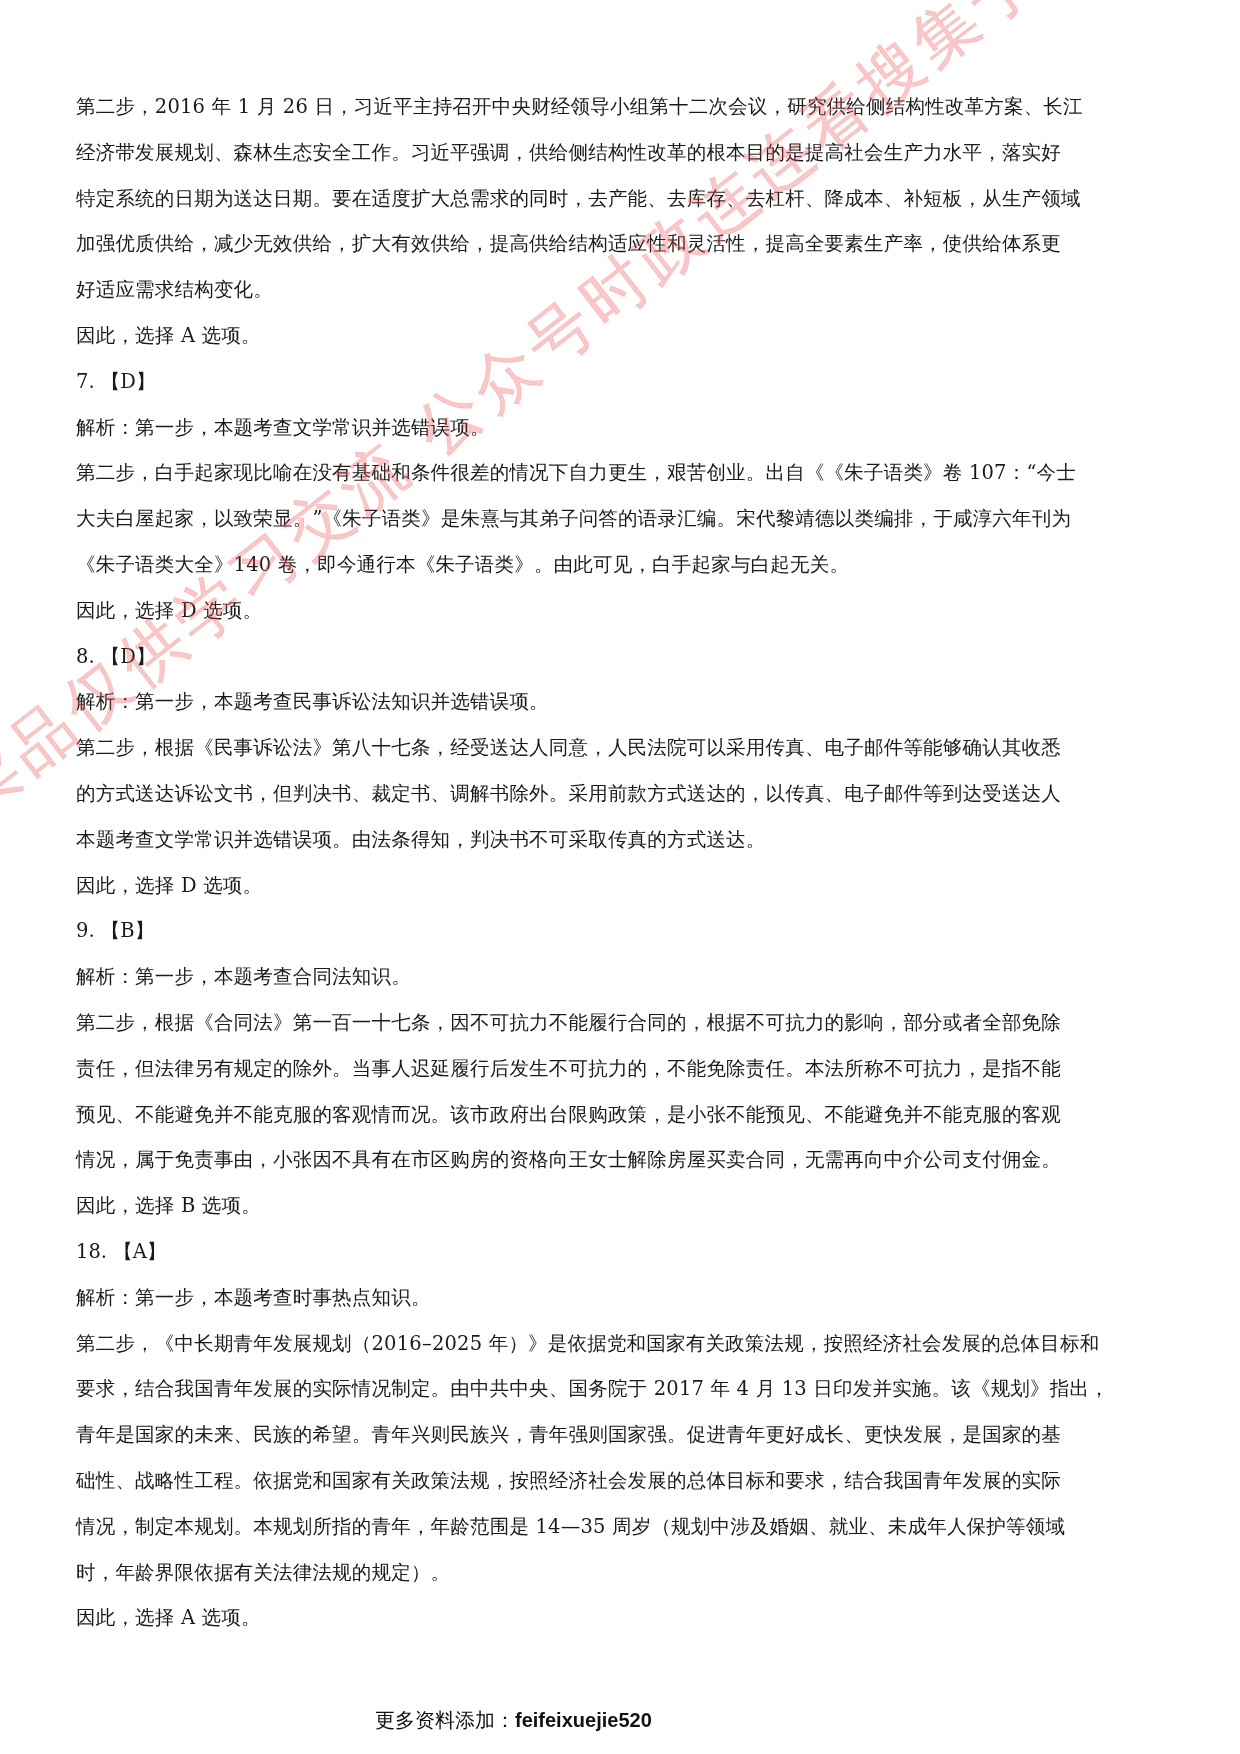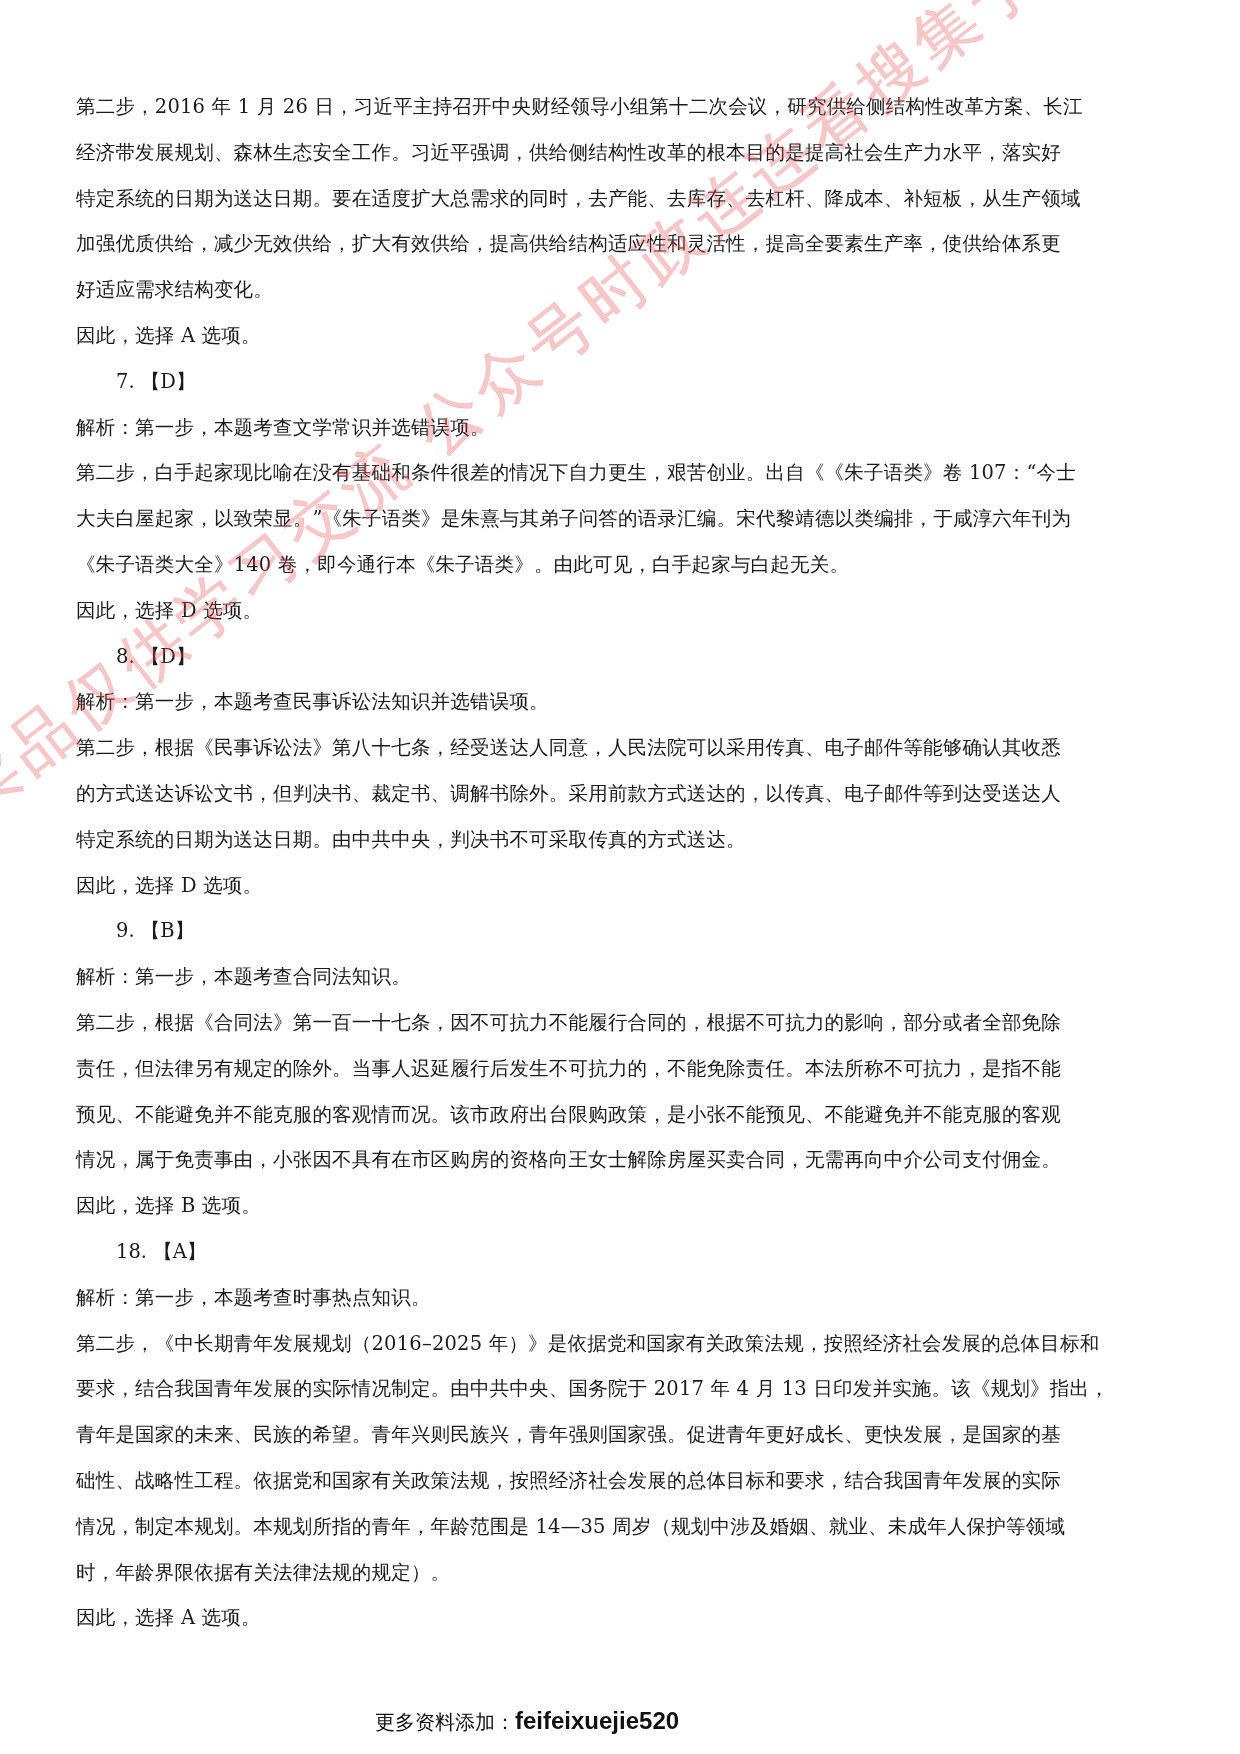--- a/index.html
+++ b/index.html
@@ -32,37 +32,36 @@
       line-height: 45.8px;
       height: 45.8px;
       white-space: nowrap;
       letter-spacing: 0.2px;
     }
     .answer {
       font-size: 19.5px;
       line-height: 45.8px;
       height: 45.8px;
       white-space: nowrap;
-      margin-left: 40px;
     }
     .footer {
       position: absolute;
       left: 375px;
       top: 1707px;
       font-size: 20px;
       white-space: nowrap;
       color: #111;
     }
     .footer .footer-label {
       font-family: "DejaVu Serif", serif;
     }
     .footer .footer-id {
       font-family: "Liberation Sans", sans-serif;
       font-weight: bold;
-      font-size: 24px;
+      font-size: 20px;
     }
     .watermark {
       position: absolute;
       left: -120px;
       top: 810px;
       width: 1500px;
       text-align: left;
       transform: rotate(-38deg);
       transform-origin: 0 0;
       font-family: "DejaVu Sans", sans-serif;
@@ -98,21 +97,21 @@
       <div class="line">大夫白屋起家，以致荣显。”《朱子语类》是朱熹与其弟子问答的语录汇编。宋代黎靖德以类编排，于咸淳六年刊为</div>
       <div class="line">《朱子语类大全》140 卷，即今通行本《朱子语类》。由此可见，白手起家与白起无关。</div>
       <div class="line">因此，选择 D 选项。</div>
     </section>
 
     <section>
       <div class="answer">8. 【D】</div>
       <div class="line">解析：第一步，本题考查民事诉讼法知识并选错误项。</div>
       <div class="line">第二步，根据《民事诉讼法》第八十七条，经受送达人同意，人民法院可以采用传真、电子邮件等能够确认其收悉</div>
       <div class="line">的方式送达诉讼文书，但判决书、裁定书、调解书除外。采用前款方式送达的，以传真、电子邮件等到达受送达人</div>
-      <div class="line">特定系统的日期为送达日期。由中共中央，判决书不可采取传真的方式送达。</div>
+      <div class="line">本题考查文学常识并选错误项。由法条得知，判决书不可采取传真的方式送达。</div>
       <div class="line">因此，选择 D 选项。</div>
     </section>
 
     <section>
       <div class="answer">9. 【B】</div>
       <div class="line">解析：第一步，本题考查合同法知识。</div>
       <div class="line">第二步，根据《合同法》第一百一十七条，因不可抗力不能履行合同的，根据不可抗力的影响，部分或者全部免除</div>
       <div class="line">责任，但法律另有规定的除外。当事人迟延履行后发生不可抗力的，不能免除责任。本法所称不可抗力，是指不能</div>
       <div class="line">预见、不能避免并不能克服的客观情而况。该市政府出台限购政策，是小张不能预见、不能避免并不能克服的客观</div>
       <div class="line">情况，属于免责事由，小张因不具有在市区购房的资格向王女士解除房屋买卖合同，无需再向中介公司支付佣金。</div>

